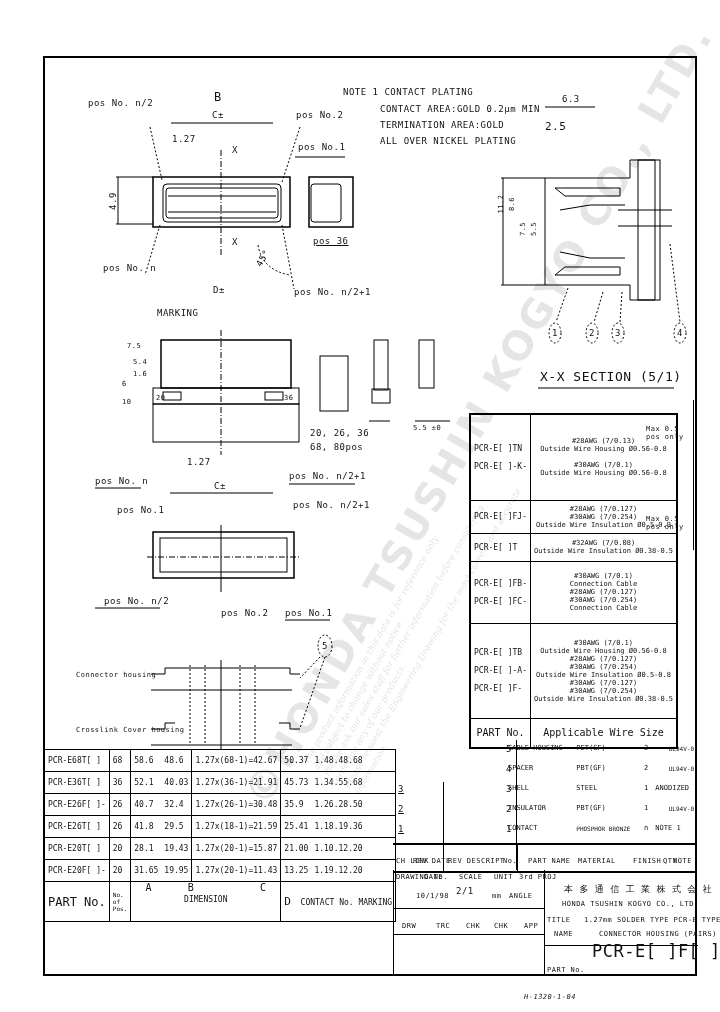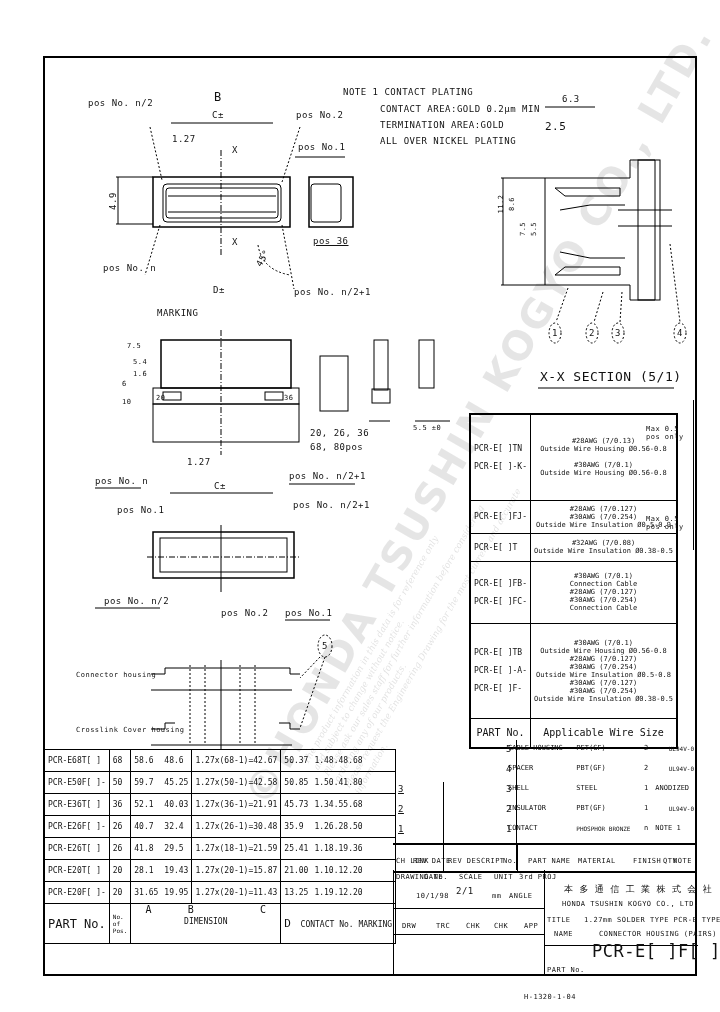--- a/index.html
+++ b/index.html
@@ -232,29 +232,20 @@
 <table class="grid" style="left:44px;top:749px;width:348px;">
   <tbody>
       <tr style="height:22px;">
         <td style="width:64px;">PCR-E68T[ ]</td>
         <td style="width:18px;">68</td>
         <td style="width:30px;border-right:none;">58.6</td>
         <td style="width:24px;border-left:none;">48.6</td>
         <td style="width:80px;">1.27x(68-1)=42.67</td>
         <td style="border-right:none;width:22px;">50.37</td>
         <td style="border-left:none;">1.48.48.68</td>
-      </tr>
-  <tr style="height:22px;">
-        <td>PCR-E50F[ ]-</td>
-        <td>50</td>
-        <td style="border-right:none;">59.7</td>
-        <td style="border-left:none;">45.25</td>
-        <td>1.27x(50-1)=42.58</td>
-        <td style="border-right:none;">50.85</td>
-        <td style="border-left:none;">1.50.41.80</td>
       </tr>
   <tr style="height:22px;">
         <td>PCR-E36T[ ]</td>
         <td>36</td>
         <td style="border-right:none;">52.1</td>
         <td style="border-left:none;">40.03</td>
         <td>1.27x(36-1)=21.91</td>
         <td style="border-right:none;">45.73</td>
         <td style="border-left:none;">1.34.55.68</td>
       </tr>
@@ -383,13 +374,13 @@
   <span class="t tsm" style="left:130px;top:52px;">APP</span>
   <span class="t" style="left:170px;top:14px;">本 多 通 信 工 業 株 式 会 社</span>
   <span class="t tsm" style="left:168px;top:30px;">HONDA TSUSHIN KOGYO CO., LTD.</span>
   <span class="t tsm" style="left:153px;top:46px;">TITLE</span>
   <span class="t tsm" style="left:190px;top:46px;">1.27mm SOLDER TYPE PCR-E TYPE</span>
   <span class="t tsm" style="left:160px;top:60px;">NAME</span>
   <span class="t tsm" style="left:205px;top:60px;">CONNECTOR HOUSING (PAIRS)</span>
   <span class="t tsm" style="left:153px;top:96px;">PART No.</span>
   <span class="t" style="left:198px;top:76px;font-size:17px;">PCR-E[ ]F[ ]-</span>
 </div>
-<div class="t tsm" style="left:524px;top:993px;">H-1320-1-04</div>
+<div class="t tsm" style="left:524px;top:993px;font-style:italic;">H-1320-1-04</div>
 
 </body></html>

